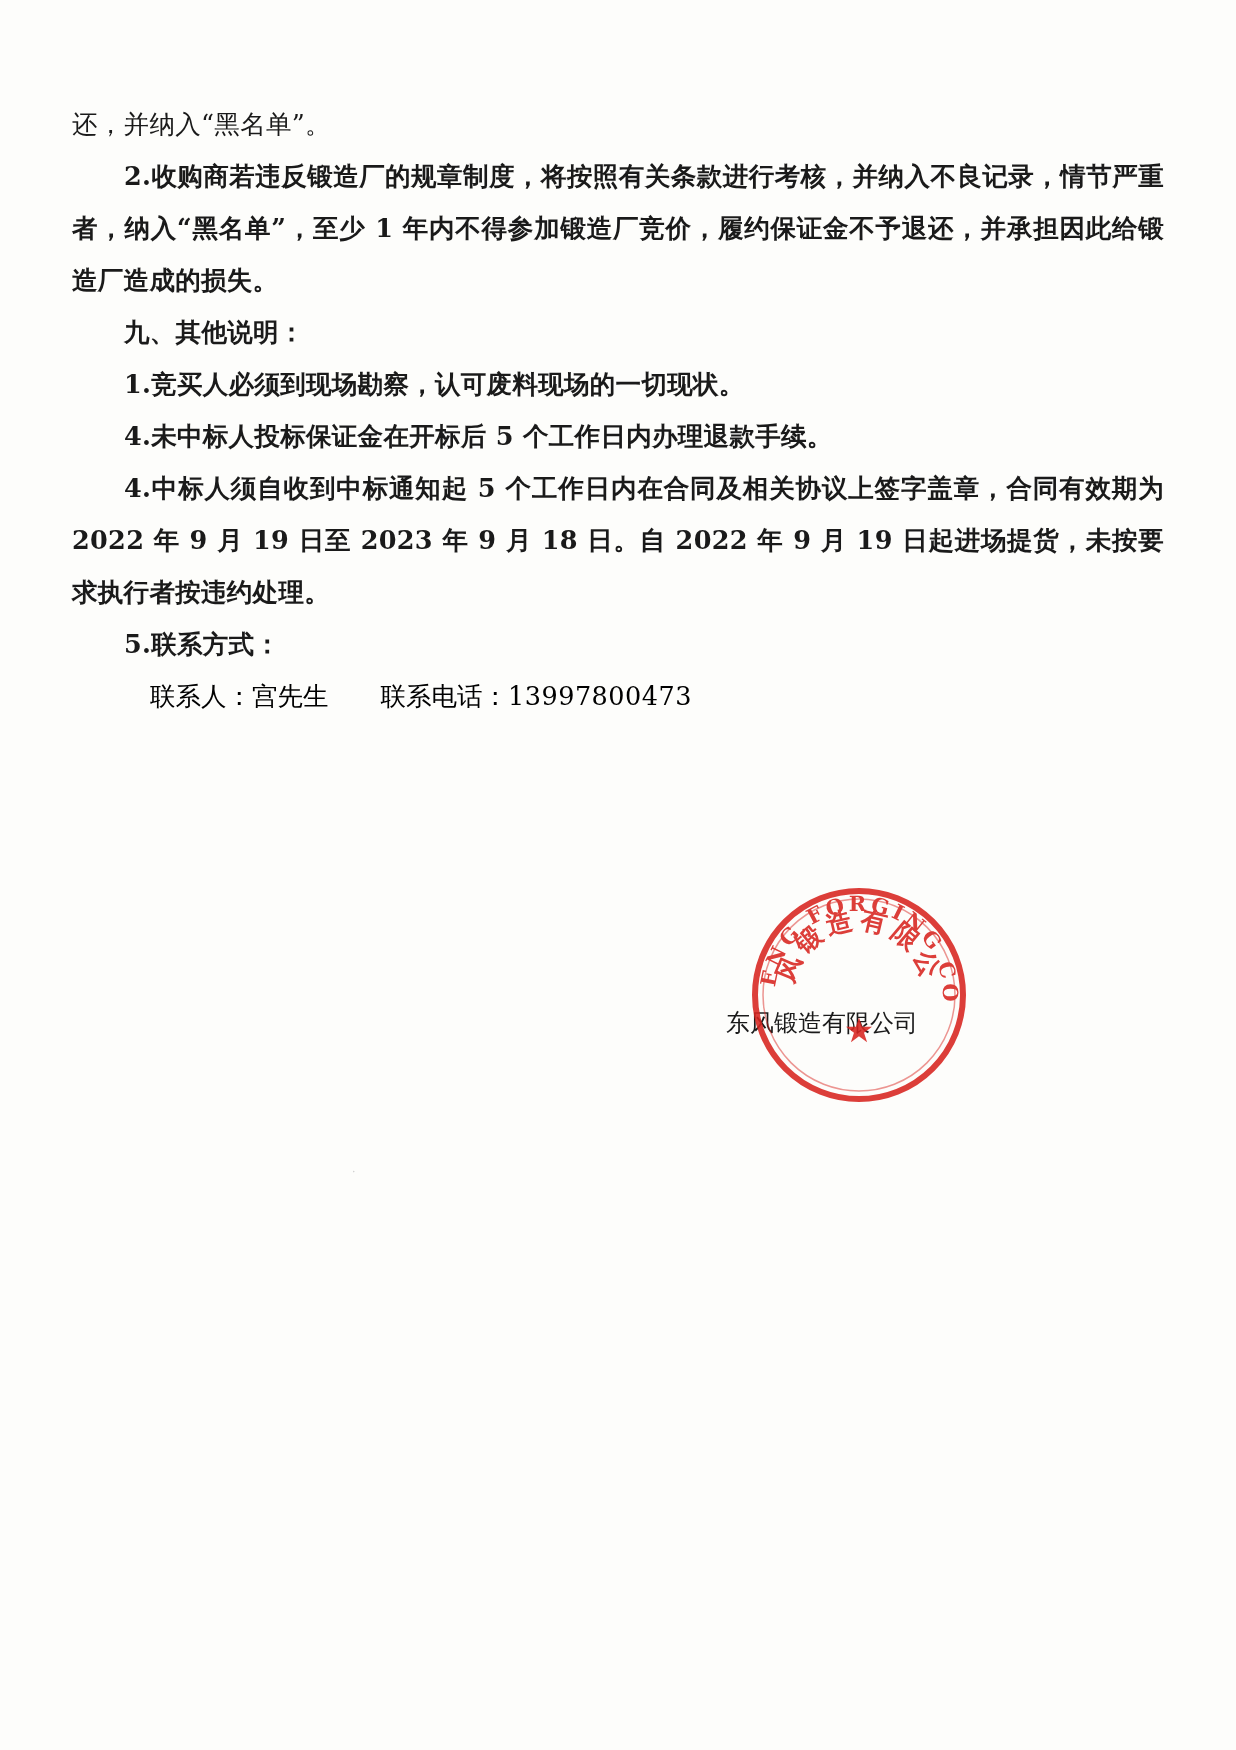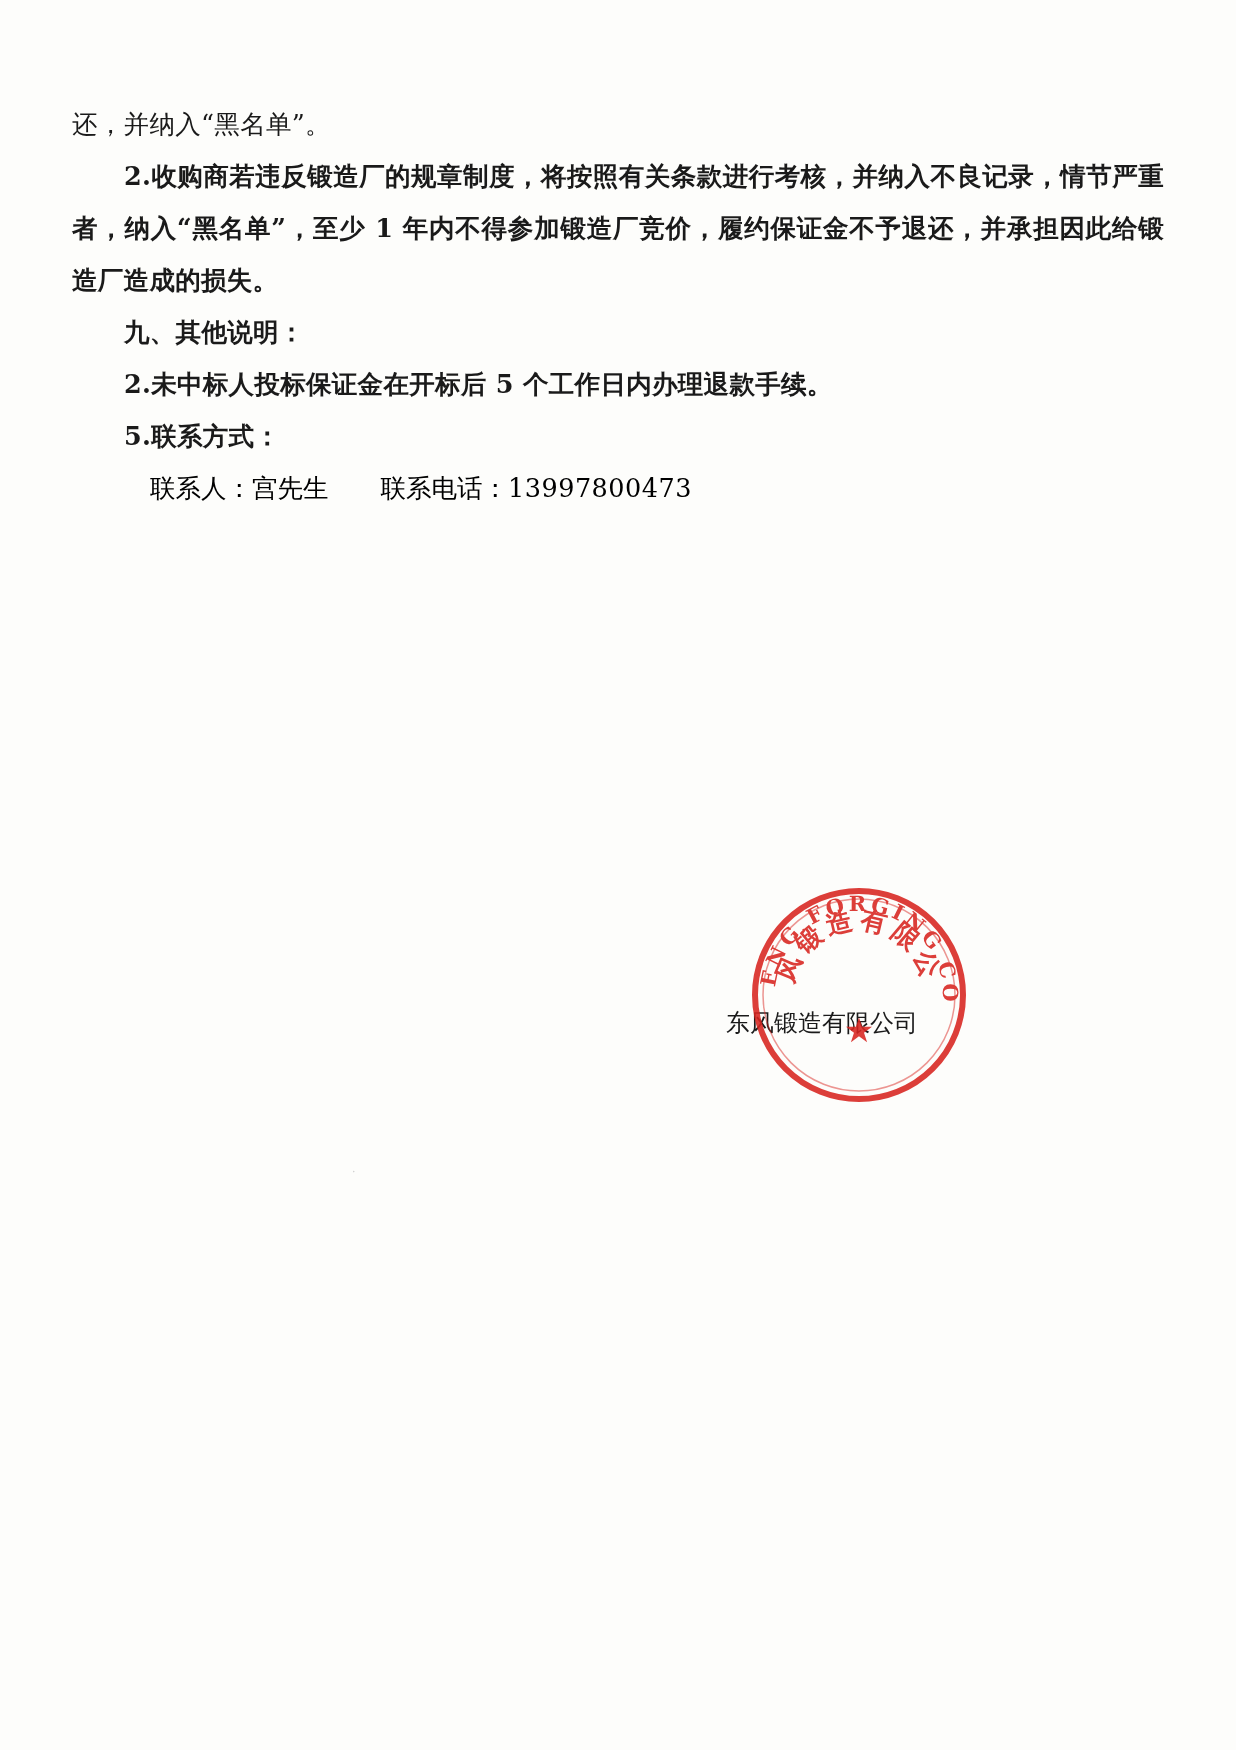--- a/index.html
+++ b/index.html
@@ -98,24 +98,26 @@
 
   <div class="content">
 
     <p class="para">还，并纳入“黑名单”。</p>
 
     <p class="para indent">2.收购商若违反锻造厂的规章制度，将按照有关条款进行考核，并纳入不良记录，情节严重者，纳入“黑名单”，至少 1 年内不得参加锻造厂竞价，履约保证金不予退还，并承担因此给锻造厂造成的损失。</p>
 
 
     <p class="para indent">九、其他说明：</p>
 
+    <p class="para indent">1.竞买人必须到现场勘察，认可废料现场的一切现状。</p>
 
-    <p class="para indent">2.未中标人投标保证金在开标后 5 个工作日内办理退款手续。</p>
+    <p class="para indent">4.未中标人投标保证金在开标后 5 个工作日内办理退款手续。</p>
 
 
+    <p class="para indent">4.中标人须自收到中标通知起 5 个工作日内在合同及相关协议上签字盖章，合同有效期为 2022 年 9 月 19 日至 2023 年 9 月 18 日。自 2022 年 9 月 19 日起进场提货，未按要求执行者按违约处理。</p>
 
     <p class="para indent">5.联系方式：</p>
 
     <p class="contact-line">
       <span>联系人：</span><span>宫先生</span><span class="contact-gap"></span><span>联系电话：</span><span class="phone">13997800473</span>
     </p>
 
   </div>
 
   <div class="sign-block">

